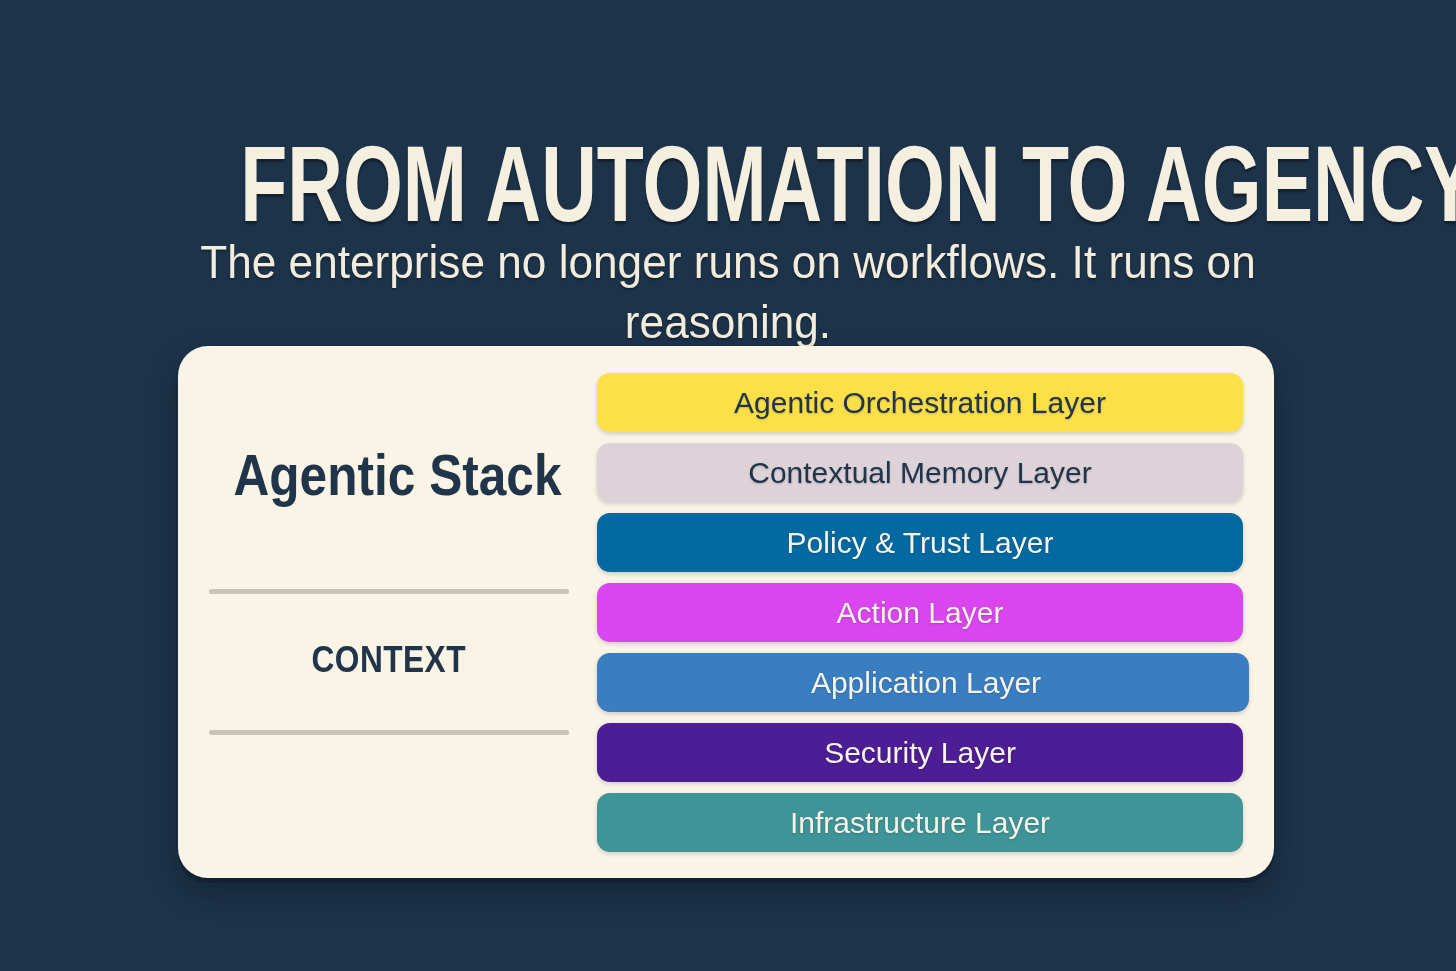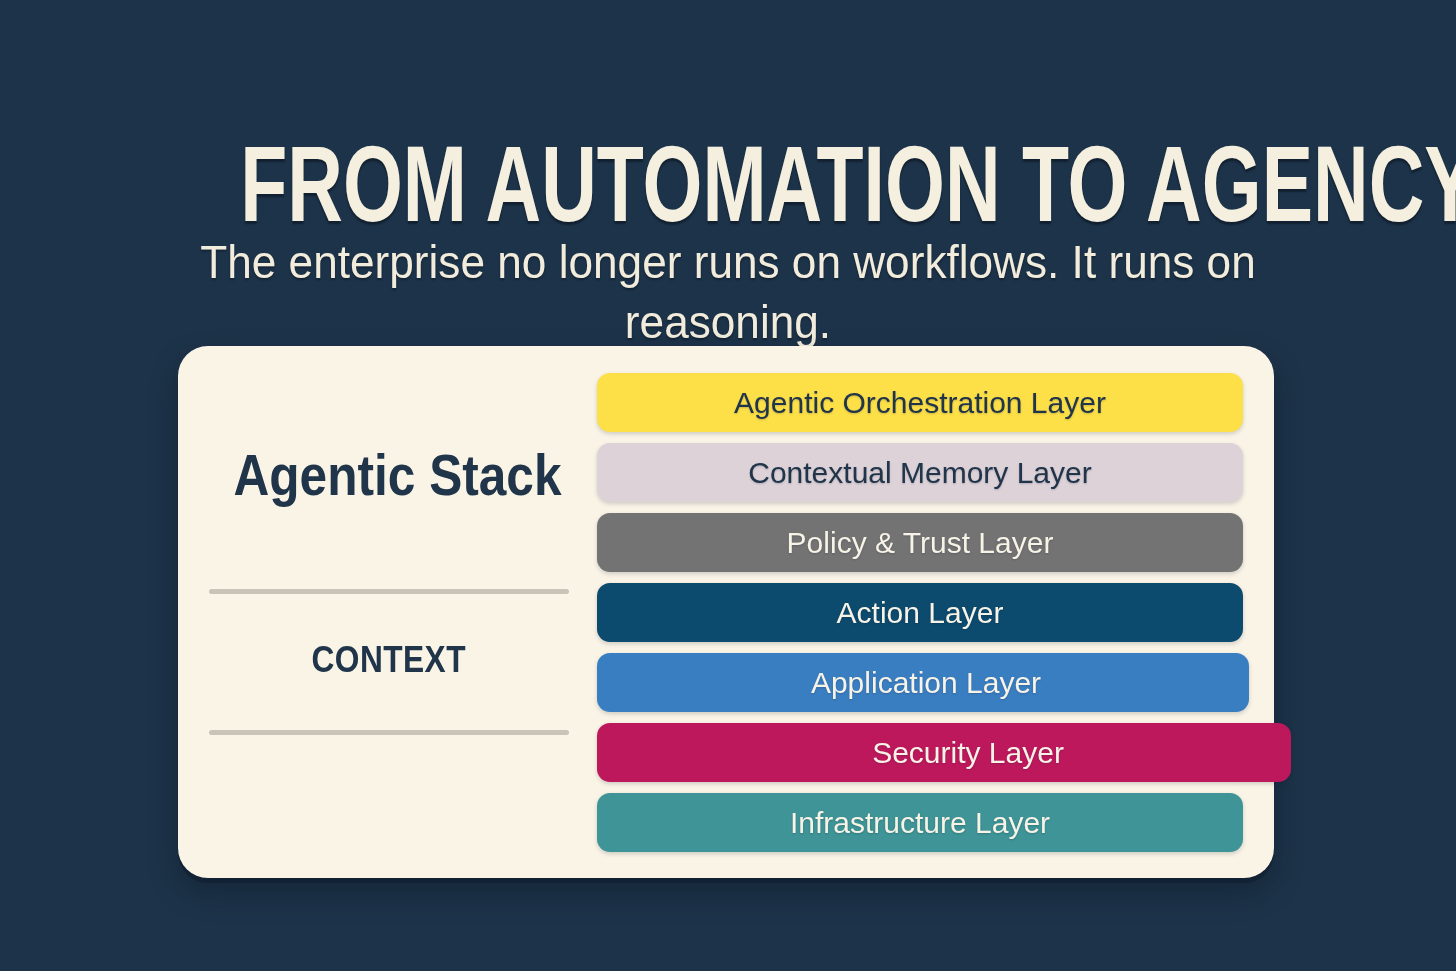--- a/index.html
+++ b/index.html
@@ -150,21 +150,21 @@
 
       <div class="side-label context"><span class="squeeze">CONTEXT</span></div>
 
       <hr class="divider d2">
 
     </div>
 
     <div class="layers">
       <div class="layer l0" style="background-color: #fde047; color: rgb(33, 53, 74);">Agentic Orchestration Layer</div>
       <div class="layer l1" style="background-color: rgb(221, 210, 216); color: rgb(33, 53, 74);">Contextual Memory Layer</div>
-      <div class="layer l2" style="background-color: #737373; color: rgb(248, 243, 231);">Policy &amp; Trust Layer</div>
-      <div class="layer l3" style="background-color: #0c4a6e; color: rgb(248, 243, 231);">Action Layer</div>
+      <div class="layer l2" style="background-color: #0369a1; color: rgb(248, 243, 231);">Policy &amp; Trust Layer</div>
+      <div class="layer l3" style="background-color: #d946ef; color: rgb(248, 243, 231);">Action Layer</div>
       <div class="layer l4" style="background-color: rgb(58, 126, 194); color: rgb(248, 243, 231); padding-left: 6px;">Application Layer</div>
-      <div class="layer l5" style="background-color: #be185d; color: rgb(248, 243, 231); padding-left: 48px;">Security Layer</div>
+      <div class="layer l5" style="background-color: #4c1d95; color: rgb(248, 243, 231);">Security Layer</div>
       <div class="layer l6" style="background-color: rgb(62, 148, 150); color: rgb(248, 243, 231);">Infrastructure Layer</div>
     </div>
 
   </section>
 </div>
 
 </body></html>

